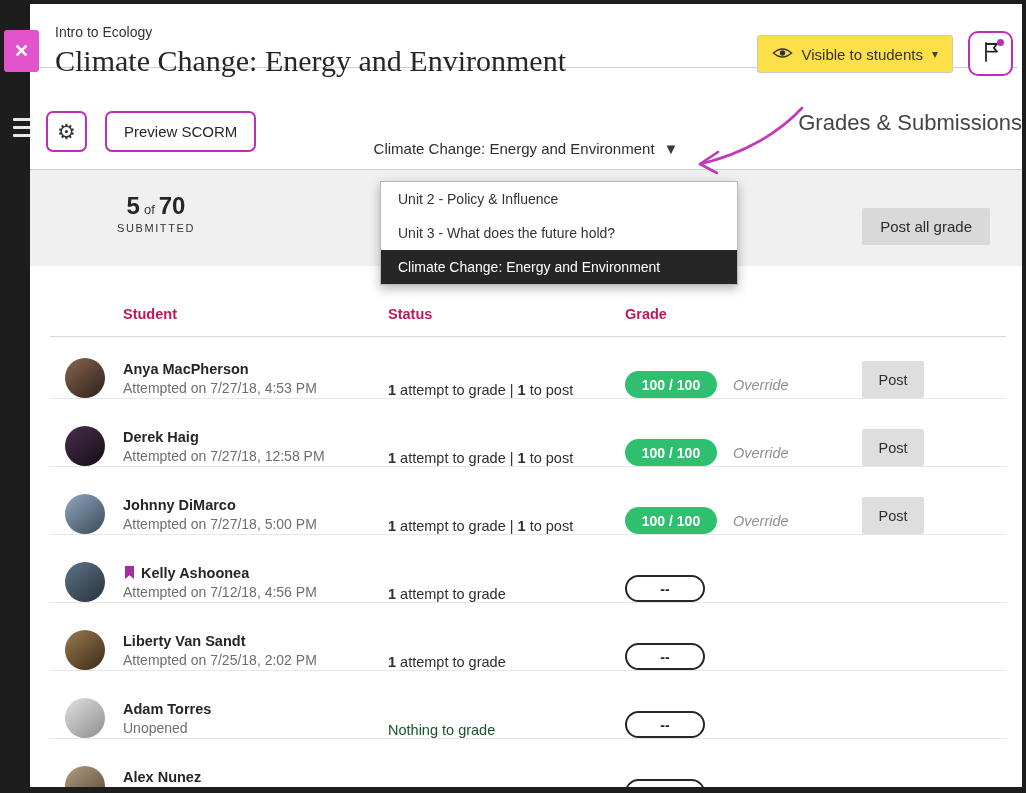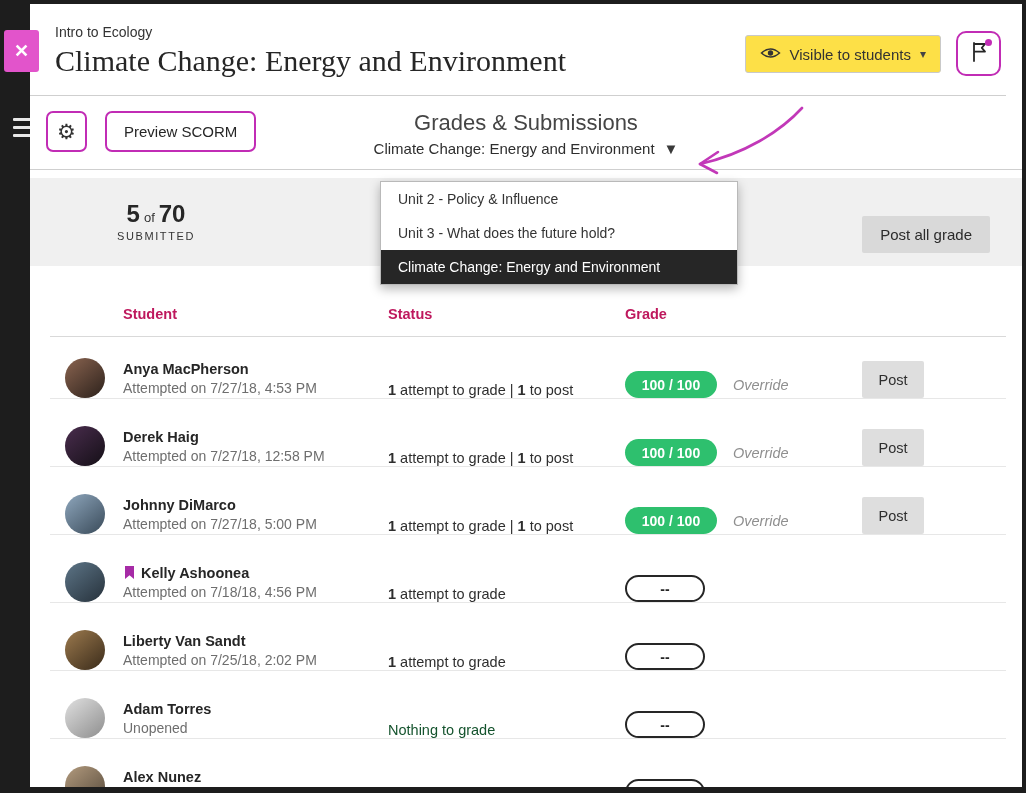--- a/index.html
+++ b/index.html
@@ -25,21 +25,21 @@
     position:absolute;left:6px;top:110px;width:34px;height:34px;z-index:0;
     display:flex;flex-direction:column;justify-content:center;gap:5px;padding-left:7px;
   }
   .hamburger span{display:block;width:22px;height:3px;background:#e8e8e8;border-radius:1px;}
   
   .panel{
     position:absolute;left:30px;top:4px;right:4px;bottom:6px;
     background:#fff;z-index:1;overflow:hidden;
   }
   
-  .page-header{position:absolute;top:0;left:0;right:16px;height:92px;border-bottom:1px solid #cfcfcf;background:#fff;}
+  .page-header{position:absolute;top:0;left:0;right:4px;height:64px;border-bottom:1px solid #cfcfcf;background:#fff;}
   .breadcrumb{position:absolute;left:25px;top:20px;font-size:14px;color:#333;cursor:pointer;}
   .page-title{
     position:absolute;left:25px;top:40px;margin:0;
     font-family:"Liberation Serif","DejaVu Serif",serif;
     font-size:30px;font-weight:500;color:#262626;white-space:nowrap;
   }
   .visibility-btn{
     position:absolute;right:65px;top:31px;height:38px;padding:0 14px;
     background:#fde047;border:1px solid #c9c9c9;border-radius:3px;
     display:flex;align-items:center;gap:9px;font-size:15px;color:#333;cursor:pointer;
@@ -58,30 +58,30 @@
     position:absolute;left:16px;top:15px;width:41px;height:41px;background:#fff;
     border:2px solid var(--accent);border-radius:7px;cursor:pointer;
     display:flex;align-items:center;justify-content:center;font-size:21px;color:#333;padding:0;
   }
   .preview-btn{
     position:absolute;left:75px;top:15px;height:41px;padding:0 17px;background:#fff;
     border:2px solid var(--accent);border-radius:7px;cursor:pointer;
     font-size:15px;color:#262626;font-family:inherit;
   }
   .toolbar-center{position:absolute;left:0;right:0;top:0;text-align:center;}
-  .gs-heading{margin-top:14px;font-size:22px;color:#454545;font-weight:400;}
+  .gs-heading{margin-top:14px;font-size:22px;color:#454545;font-weight:400;text-align:right;}
   .picker{
     margin-top:3px;background:none;border:none;cursor:pointer;font-family:inherit;
     font-size:15px;color:#2e2e2e;display:inline-flex;align-items:center;gap:9px;
   }
   .picker .picker-caret{font-size:15px;color:#3a3a3a;}
   
   .arrow-annotation{position:absolute;left:650px;top:98px;z-index:20;pointer-events:none;}
   
-  .stats-band{position:absolute;top:174px;left:0;right:0;height:96px;background:#f0f0f0;}
+  .stats-band{position:absolute;top:166px;left:0;right:0;height:96px;background:#f0f0f0;}
   .stats{position:absolute;left:56px;top:22px;width:140px;text-align:center;}
   .stats-line{font-size:24px;font-weight:bold;color:#262626;}
   .stats-line .of{font-size:13px;font-weight:400;margin:0 4px;color:#333;}
   .stats-sub{font-size:11px;letter-spacing:1.6px;color:#333;margin-top:2px;}
   .post-all-btn{
     position:absolute;right:32px;top:38px;height:37px;padding:0 18px;
     background:#d9d9d9;border:none;border-radius:2px;cursor:pointer;
     font-size:15px;color:#2b2b2b;font-family:inherit;
   }
   
@@ -255,21 +255,21 @@
             <div class="avatar" style="background: linear-gradient(140deg, rgb(93, 117, 135), rgb(38, 49, 59));"></div>
             <div class="student-info">
               <div class="student-name">
                 <span class="flag">
                   <svg width="13" height="15" viewBox="0 0 13 15">
                     <path d="M2 1 h9 v13 L6.5 10.3 2 14 Z" fill="#a62ba6"></path>
                   </svg>
                 </span>
                 <span>Kelly Ashoonea</span>
               </div>
-              <div class="student-detail">Attempted on 7/18/18, 4:56 PM</div>
+              <div class="student-detail">Attempted on 7/12/18, 4:56 PM</div>
             </div>
           </div>
           <div class="cell cell-status"><strong>1</strong> attempt to grade</div>
           <div class="cell cell-grade">
             <div class="pill dash">--</div>
           </div>
           <div class="cell cell-post"></div>
         </div>
         <div class="row">
           <div class="cell cell-student">

